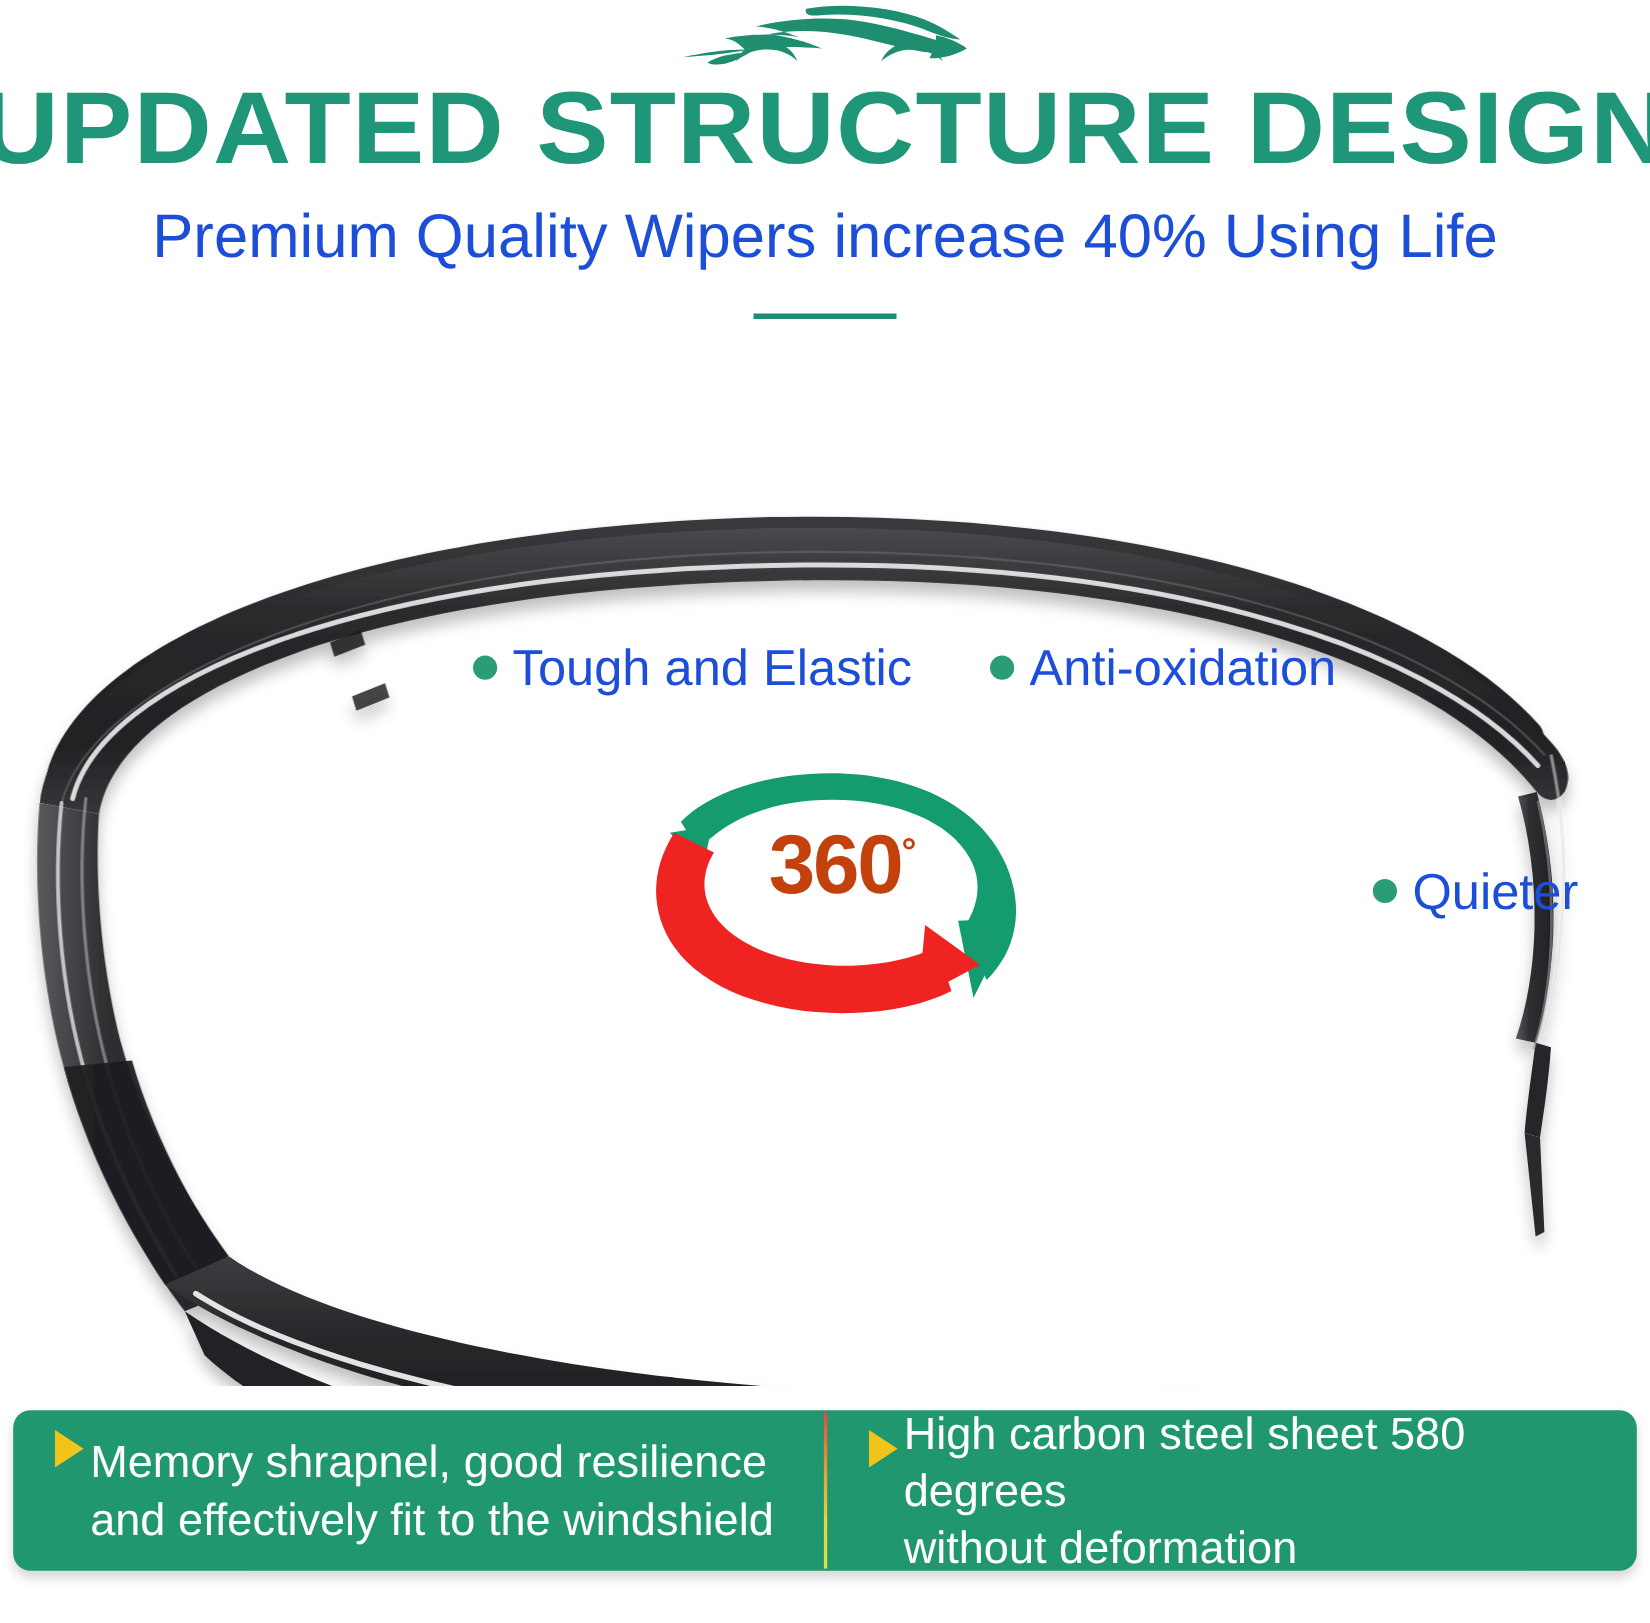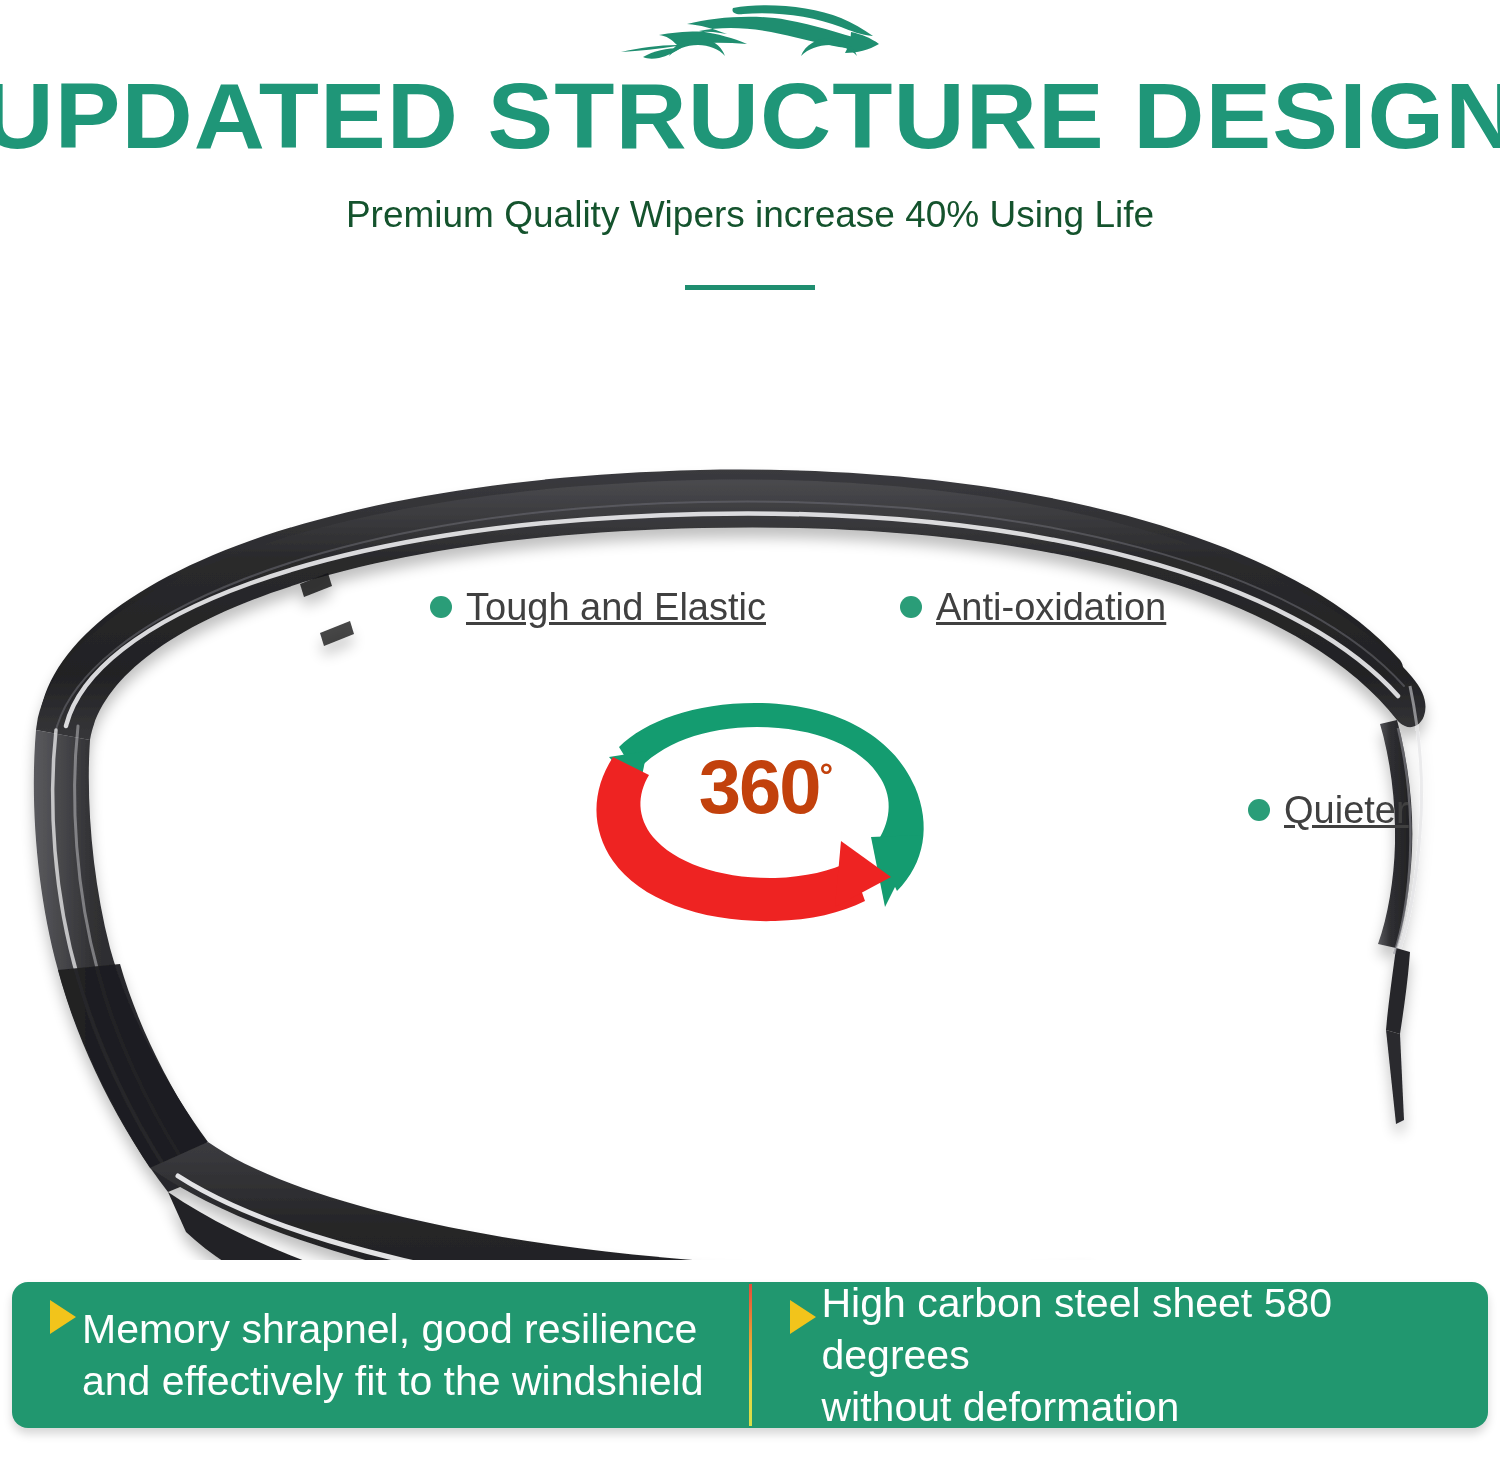--- a/index.html
+++ b/index.html
@@ -49,23 +49,23 @@
   }
 
   .subtitle {
     position: absolute;
     left: 0;
     top: 183px;
     width: 1500px;
     text-align: center;
     font-family: "Liberation Sans Narrow", "Liberation Sans", sans-serif;
     font-weight: 400;
-    font-size: 37px;
+    font-size: 56px;
     line-height: 64px;
-    color: #14532d;
+    color: #1d4ed8;
     white-space: nowrap;
   }
 
   .rule {
     position: absolute;
     left: 685px;
     top: 285px;
     width: 130px;
     height: 5px;
     background: #1F8E70;
@@ -91,25 +91,24 @@
   .dot {
     flex: 0 0 auto;
     width: 22px;
     height: 22px;
     border-radius: 50%;
     background: #2A9D78;
     margin-top: 11px;
   }
   .feature-label {
     font-family: "Liberation Sans Narrow", "Liberation Sans", sans-serif;
-    font-size: 38px;
+    font-size: 46px;
     line-height: 45px;
-    color: #404040;
+    color: #1d4ed8;
     white-space: pre-line;
-    text-decoration: underline;
   }
   #feat-tough  { left: 430px;  top: 585px; }
   #feat-anti   { left: 900px;  top: 585px; }
   #feat-high   { left: 130px;  top: 768px; }
   #feat-quiet  { left: 1248px; top: 788px; }
 
   
   .badge360 {
     position: absolute;
     left: 575px;

